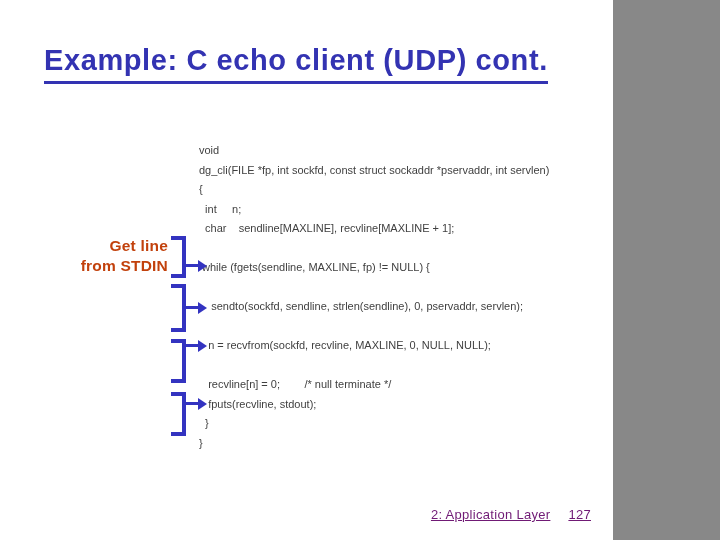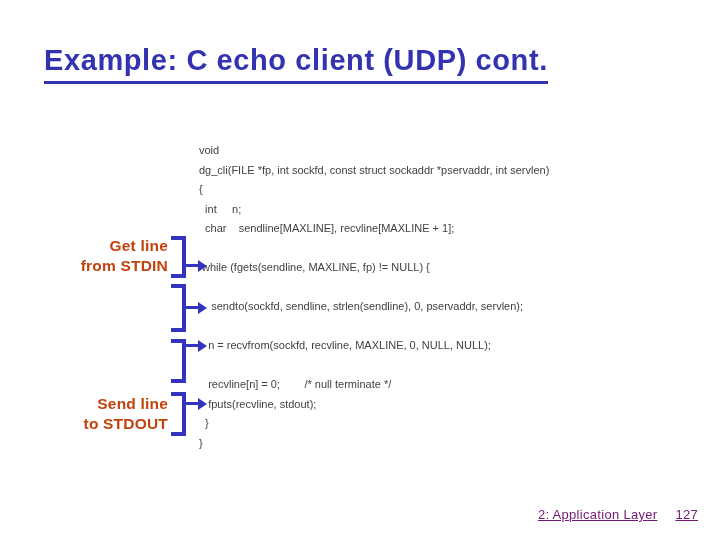--- a/index.html
+++ b/index.html
@@ -1,18 +1,18 @@
 <!DOCTYPE html>
 <html><head>
 <meta charset="utf-8">
 <style>
   html, body { margin: 0; padding: 0; background: #888; }
   .slide {
     position: relative;
-    width: 720px;
+    width: 613px;
     height: 540px;
     background: #ffffff;
     overflow: hidden;
     font-family: "Liberation Sans", sans-serif;
   }
   .title {
     position: absolute;
     left: 44px;
     top: 44px;
     font-size: 29px;
@@ -121,22 +121,20 @@
 from STDIN</div>
   <div class="bracket bracket1"></div>
   <div class="arrow arrow1"></div>
 
   <div class="bracket bracket2"></div>
   <div class="arrow arrow2"></div>
 
   <div class="bracket bracket3"></div>
   <div class="arrow arrow3"></div>
 
-  <div class="ann-label lbl4">Send line
-to STDOUT</div>
   <div class="bracket bracket4"></div>
   <div class="arrow arrow4"></div>
 
   <div class="footer">
     <span>2: Application Layer</span><span class="page">127</span>
   </div>
 
 </div>
 
 </body></html>

